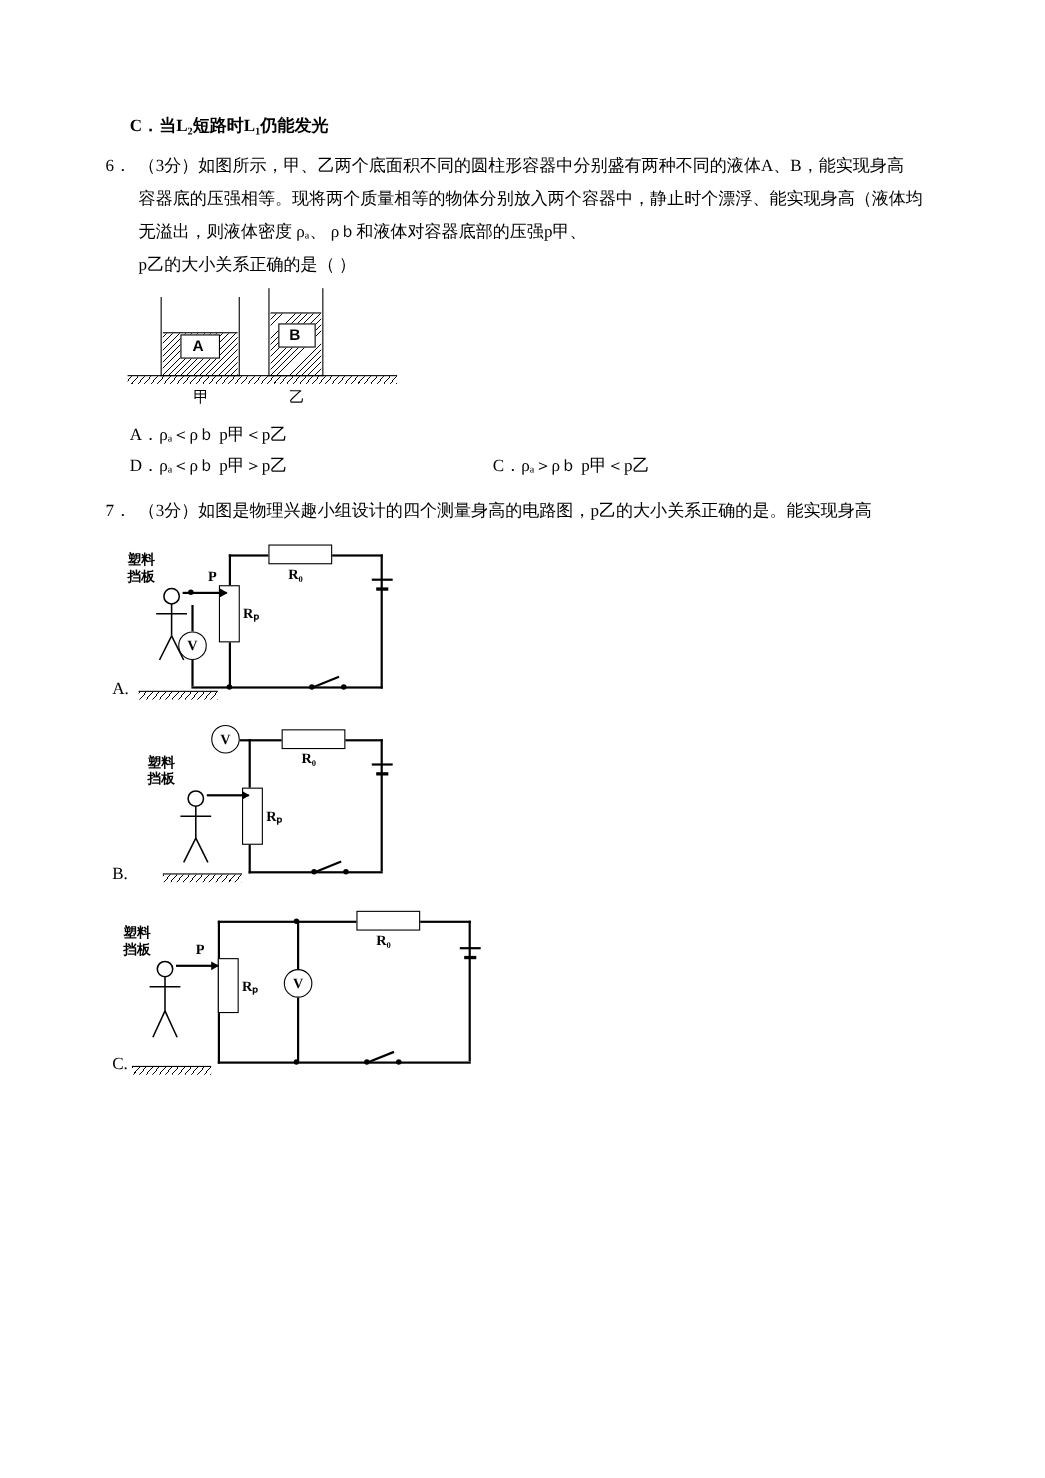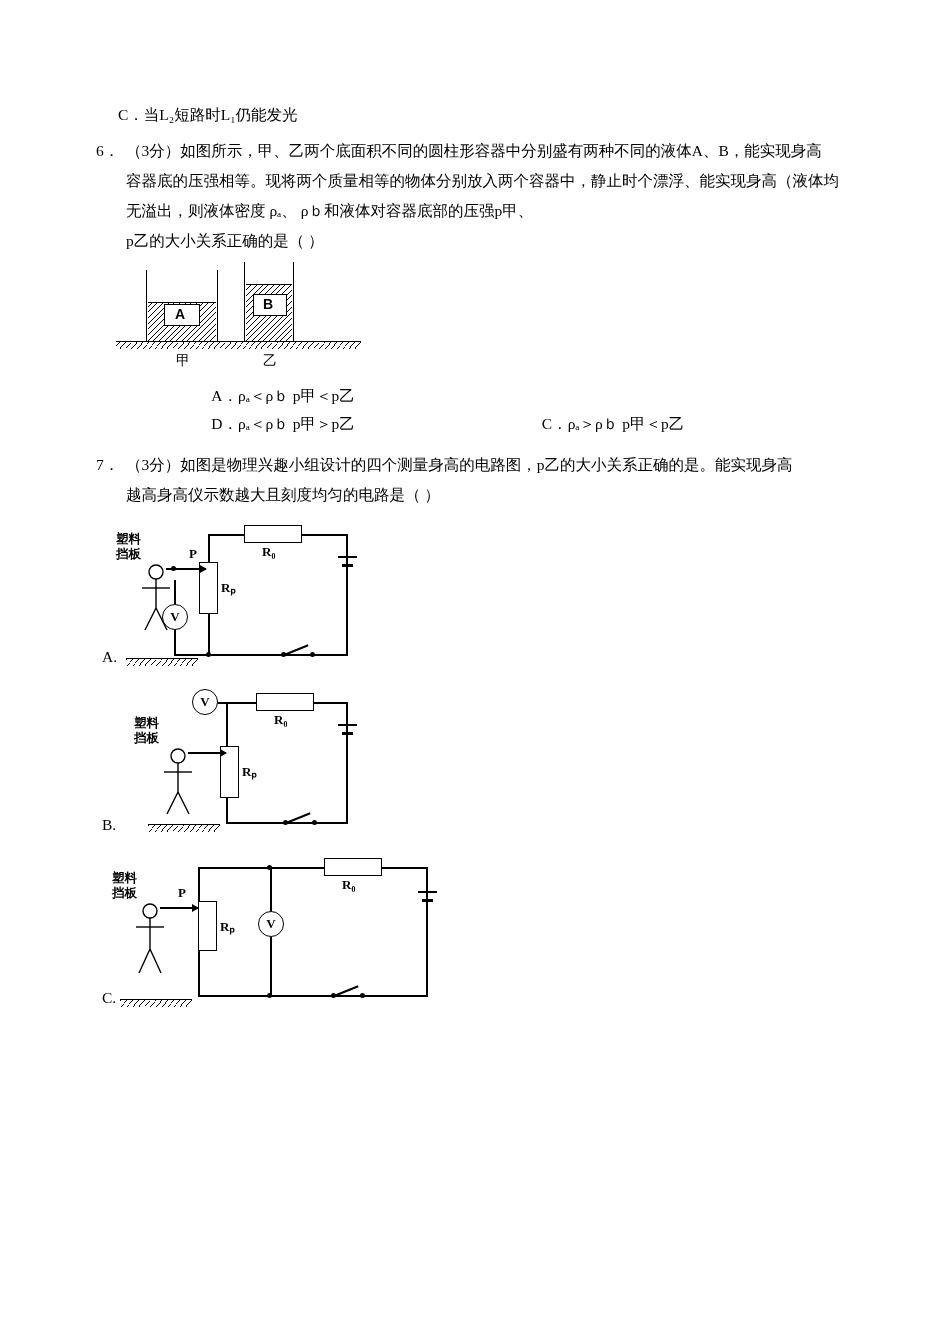--- a/index.html
+++ b/index.html
@@ -19,20 +19,21 @@
     position: relative;
     width: 950px;
     height: 1344px;
     box-sizing: border-box;
     padding: 100px 96px 40px 96px;
   }
   .opt-line {
     font-size: 15.5px;
     line-height: 30px;
     padding-left: 22px;
+    font-weight: bold;
   }
   .q-block {
     position: relative;
     font-size: 15.5px;
     line-height: 30px;
   }
   .q-num {
     position: absolute;
     left: 0;
     top: 0;
@@ -42,21 +43,20 @@
     text-align: justify;
   }
   .answers-row {
     display: flex;
     font-size: 15.5px;
     line-height: 28px;
     padding-left: 22px;
   }
   .answers-row .col {
     width: 330px;
-    text-align: center;
   }
 
   
   .fig-cyl {
     position: relative;
     height: 110px;
     margin-top: 6px;
     margin-left: 10px;
   }
   .cyl {
@@ -219,21 +219,20 @@
   </div>
   <div class="answers-row">
     <div class="col"><span>D．</span><span>ρₐ＜ρｂ  p甲＞p乙</span></div>
     <div class="col"><span>C．</span><span>ρₐ＞ρｂ   p甲＜p乙</span></div>
   </div>
 
   <div class="q-block" style="margin-top:12px;">
     <span class="q-num">7．</span>
     <div class="q-body">
       <div><span>（3分）</span><span>如图是物理兴趣小组设计的四个测量身高的电路图，p乙的大小关系正确的是。能实现身高</span></div>
-      <div>越高身高仪示数越大且刻度均匀的电路是（      ）</div>
     </div>
   </div>
 
   <div class="circuit" style="height:150px; margin-top:10px;">
 
     <div class="wire wh" style="left:92px; top:14px; width:140px;"></div>
     <div class="wire wv" style="left:92px; top:14px; height:122px;"></div>
     <div class="wire wh" style="left:92px; top:134px; width:140px;"></div>
     <div class="wire wv" style="left:230px; top:14px; height:122px;"></div>
 

